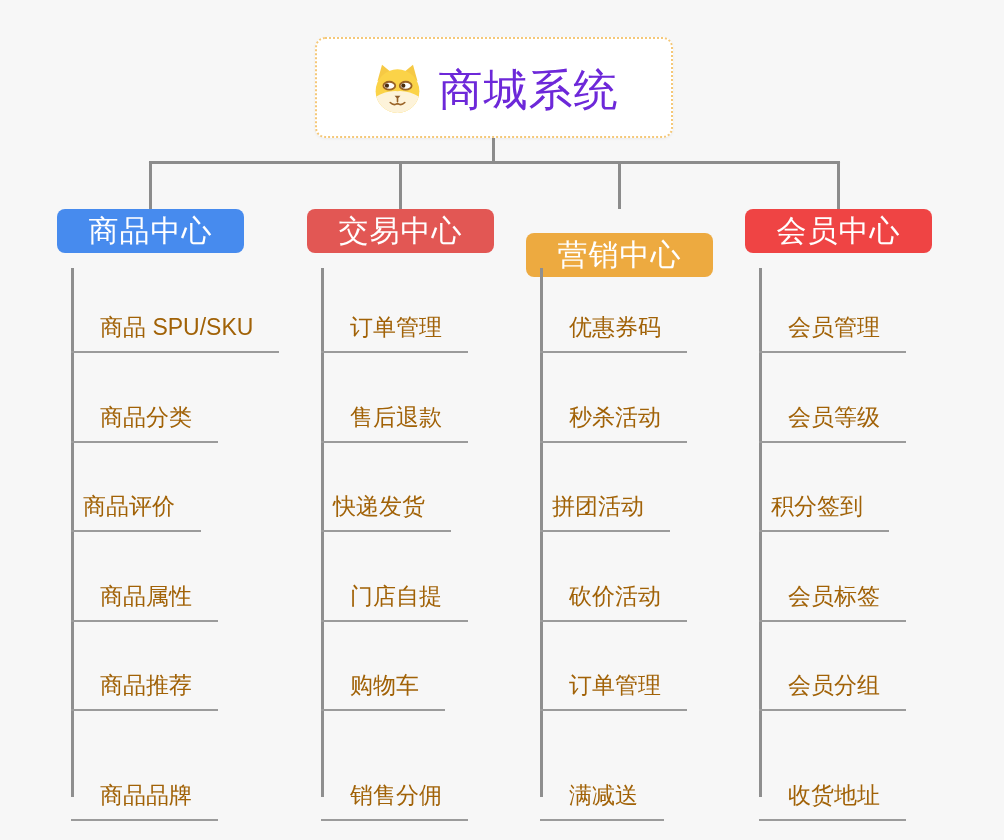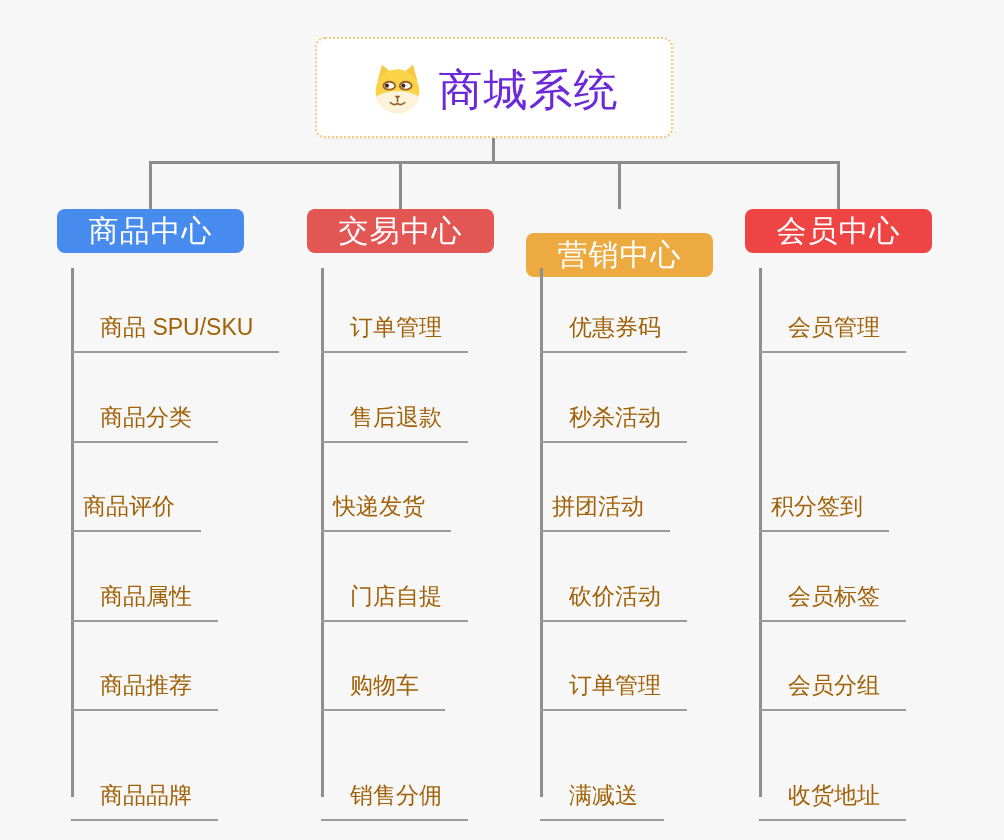--- a/index.html
+++ b/index.html
@@ -104,19 +104,20 @@
     <div class="item r2">拼团活动</div>
     <div class="item r3">砍价活动</div>
     <div class="item r4">订单管理</div>
     <div class="item r5">满减送</div>
   </div>
 
   <div class="branch b3">
     <div class="bhead" style="background: #ef4444;">会员中心</div>
     <div class="trunk"></div>
     <div class="item r0">会员管理</div>
+    <div class="item r1">会员等级</div>
     <div class="item r2">积分签到</div>
     <div class="item r3">会员标签</div>
     <div class="item r4">会员分组</div>
     <div class="item r5">收货地址</div>
   </div>
 
 </div>
 
 </body></html>

